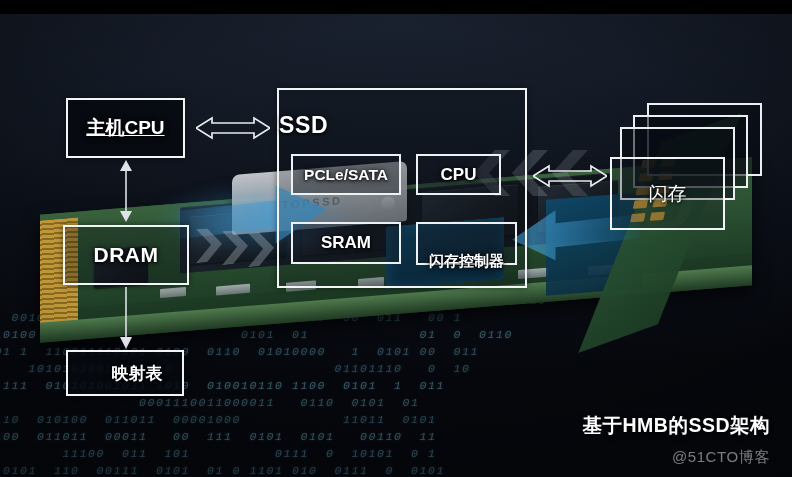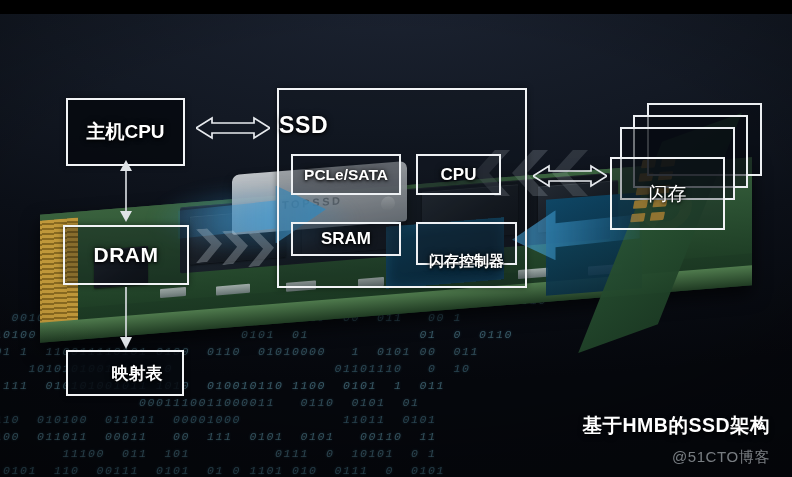--- a/index.html
+++ b/index.html
@@ -177,21 +177,21 @@
     box-shadow:0 0 6px rgba(0,0,0,.45);
     box-sizing:border-box;
   }
   .box.solid{background:rgba(6,9,15,.86);}
   .label{
     color:#ffffff;
     text-shadow:0 1px 3px rgba(0,0,0,.95),0 0 6px rgba(0,0,0,.8);
     white-space:nowrap;
   }
 
-  #host-cpu{left:66px;top:98px;width:119px;height:68px;}
+  #host-cpu{left:66px;top:98px;width:119px;height:60px;text-decoration:underline;}
   #host-cpu .label{font-size:19px;}
 
   #dram{left:63px;top:225px;width:126px;height:60px;}
   #dram .label{font-size:21px;letter-spacing:.5px;}
 
   #mapping{left:66px;top:350px;width:118px;height:46px;}
   #mapping .label{font-size:17px;padding-left:24px;}
 
   #ssd{left:277px;top:88px;width:250px;height:200px;
        border-width:2.5px;background:rgba(10,14,22,.18);
@@ -203,21 +203,21 @@
   .sub{
     position:absolute;border:2.5px solid #eef1f4;
     display:flex;align-items:center;justify-content:center;
     background:rgba(20,26,34,.40);
     box-sizing:border-box;
   }
   #pcie{left:12px;top:64px;width:110px;height:41px;}
   #pcie .label{font-size:15.5px;}
   #cpu2{left:137px;top:64px;width:85px;height:41px;}
   #cpu2 .label{font-size:17px;}
-  #sram{left:12px;top:132px;width:110px;height:34px;}
+  #sram{left:12px;top:132px;width:110px;height:42px;}
   #sram .label{font-size:17px;}
   #fctrl{left:137px;top:132px;width:101px;height:43px;}
   #fctrl .label{font-size:15px;margin-top:36px;}
 
   
   .flash-l{
     position:absolute;border:2.2px solid #eceff2;
     background:rgba(8,11,18,.55);
     box-sizing:border-box;
   }

